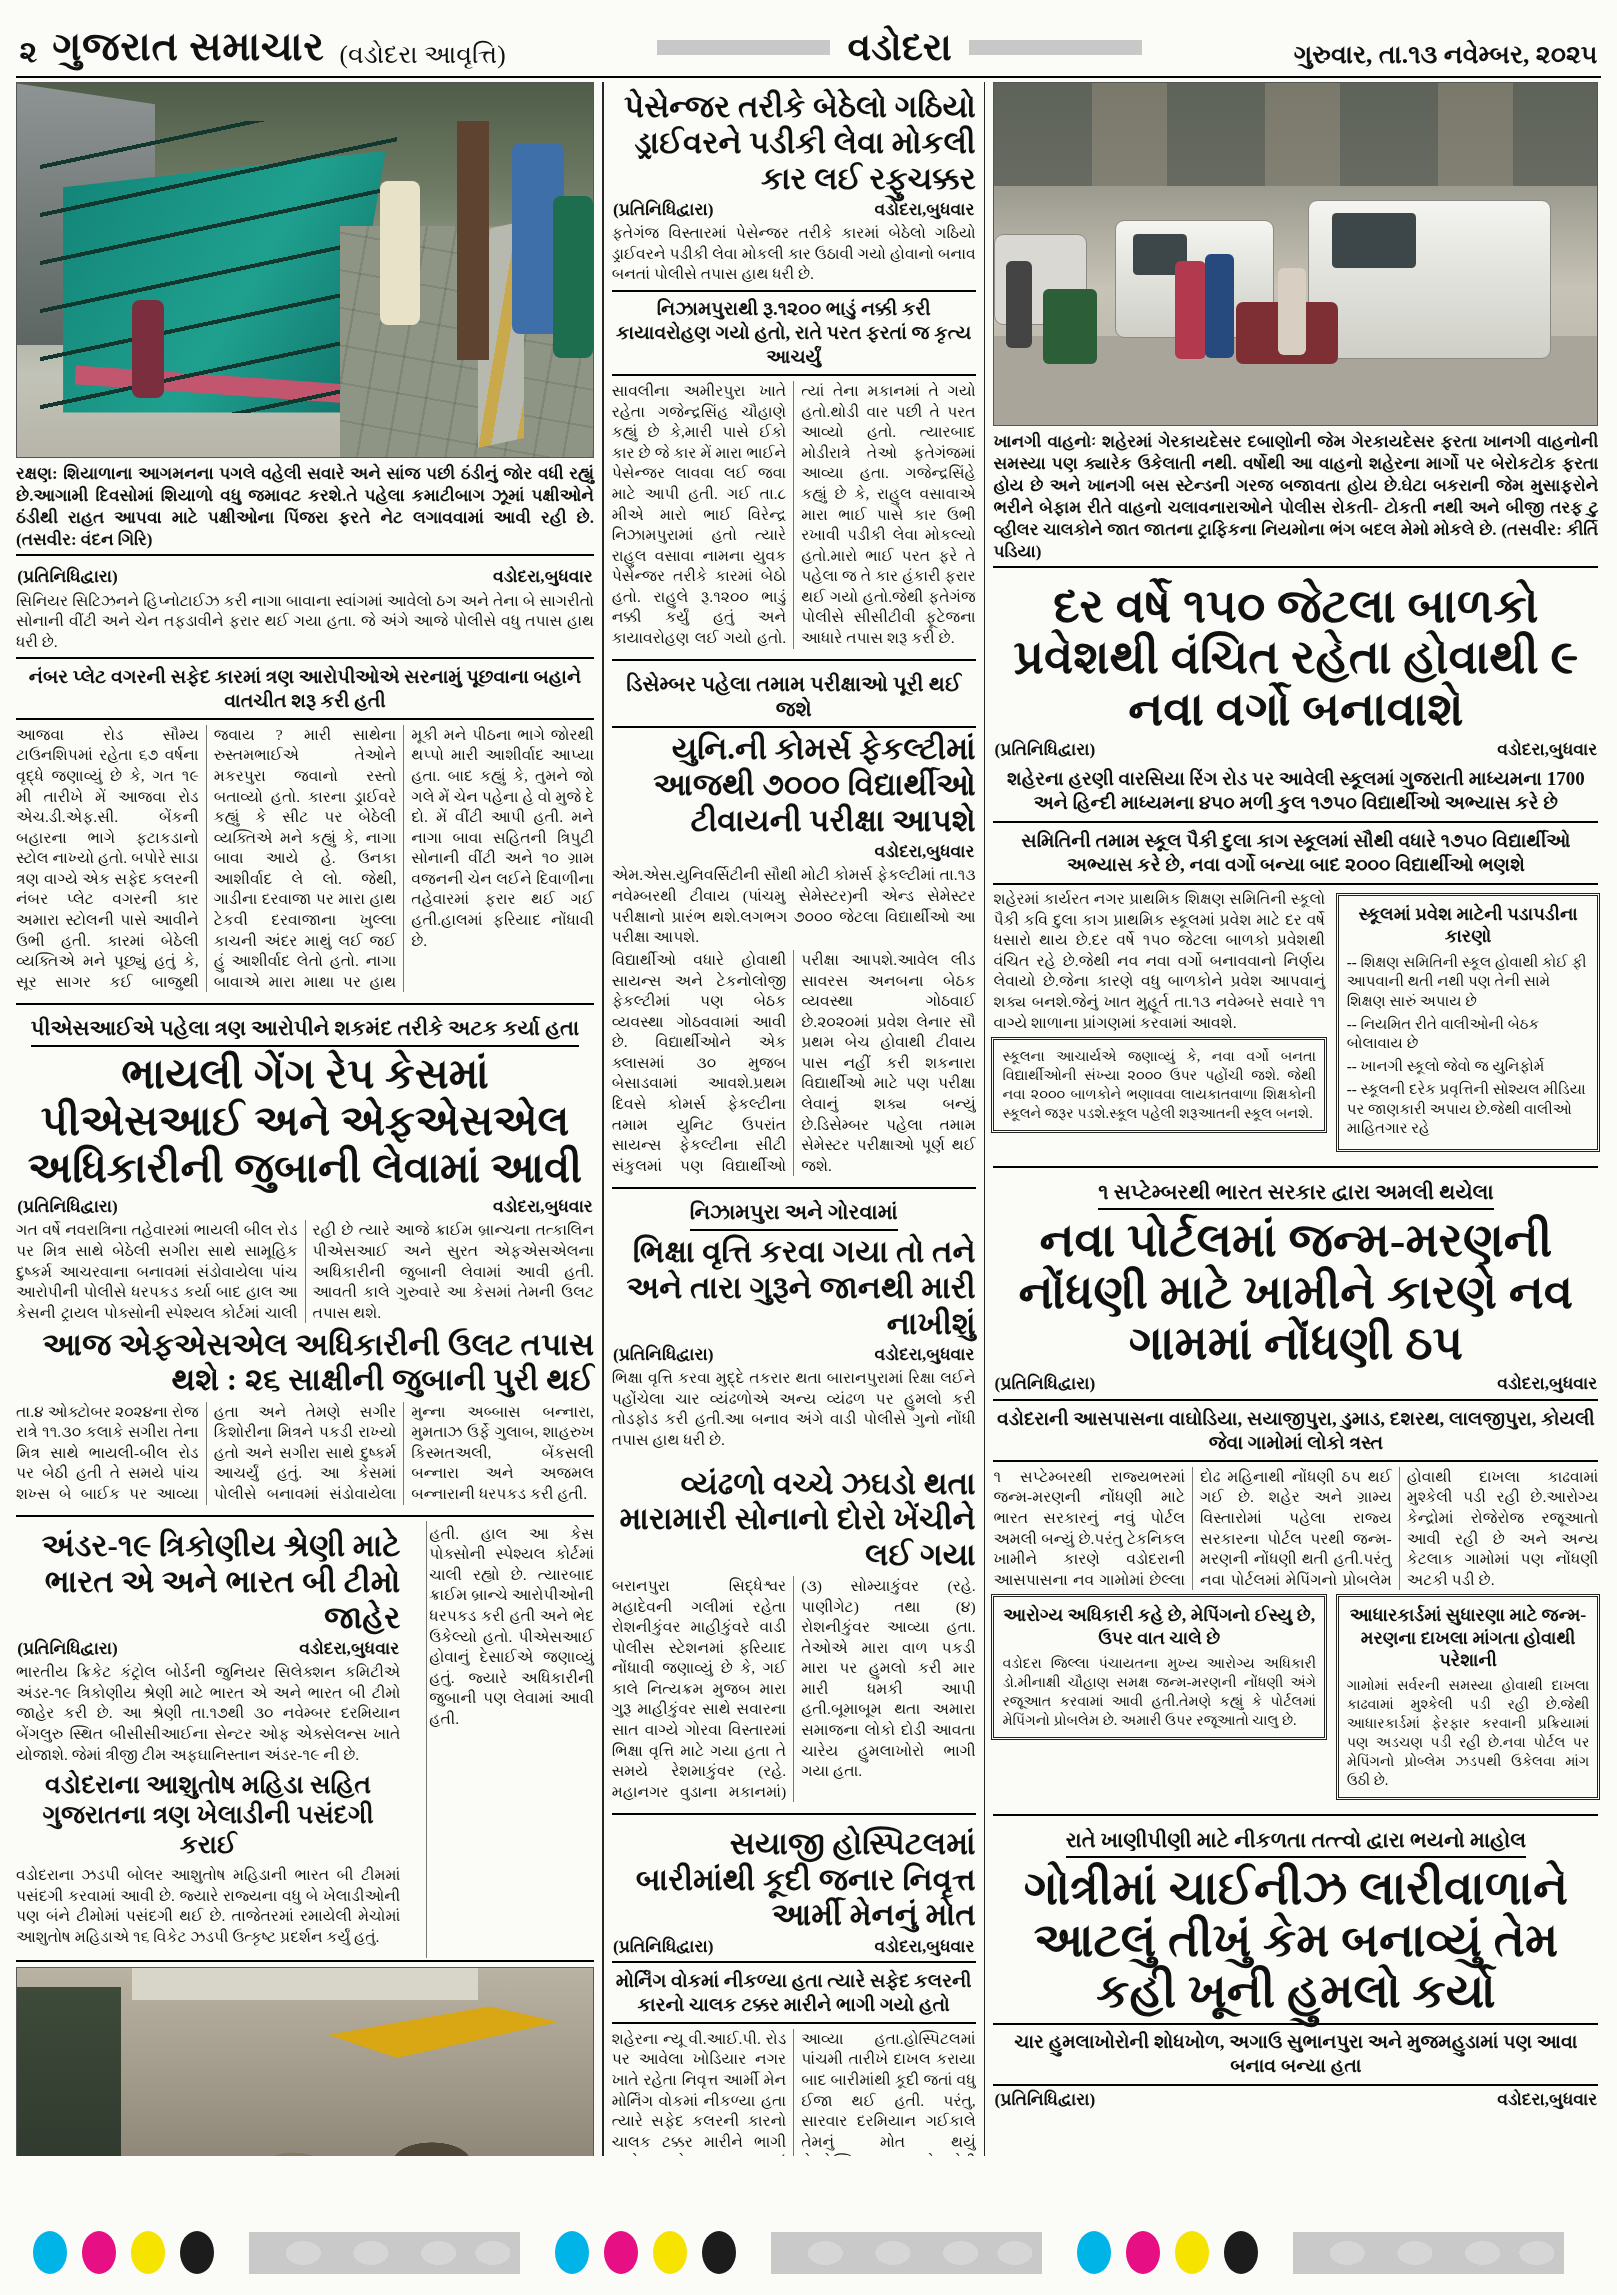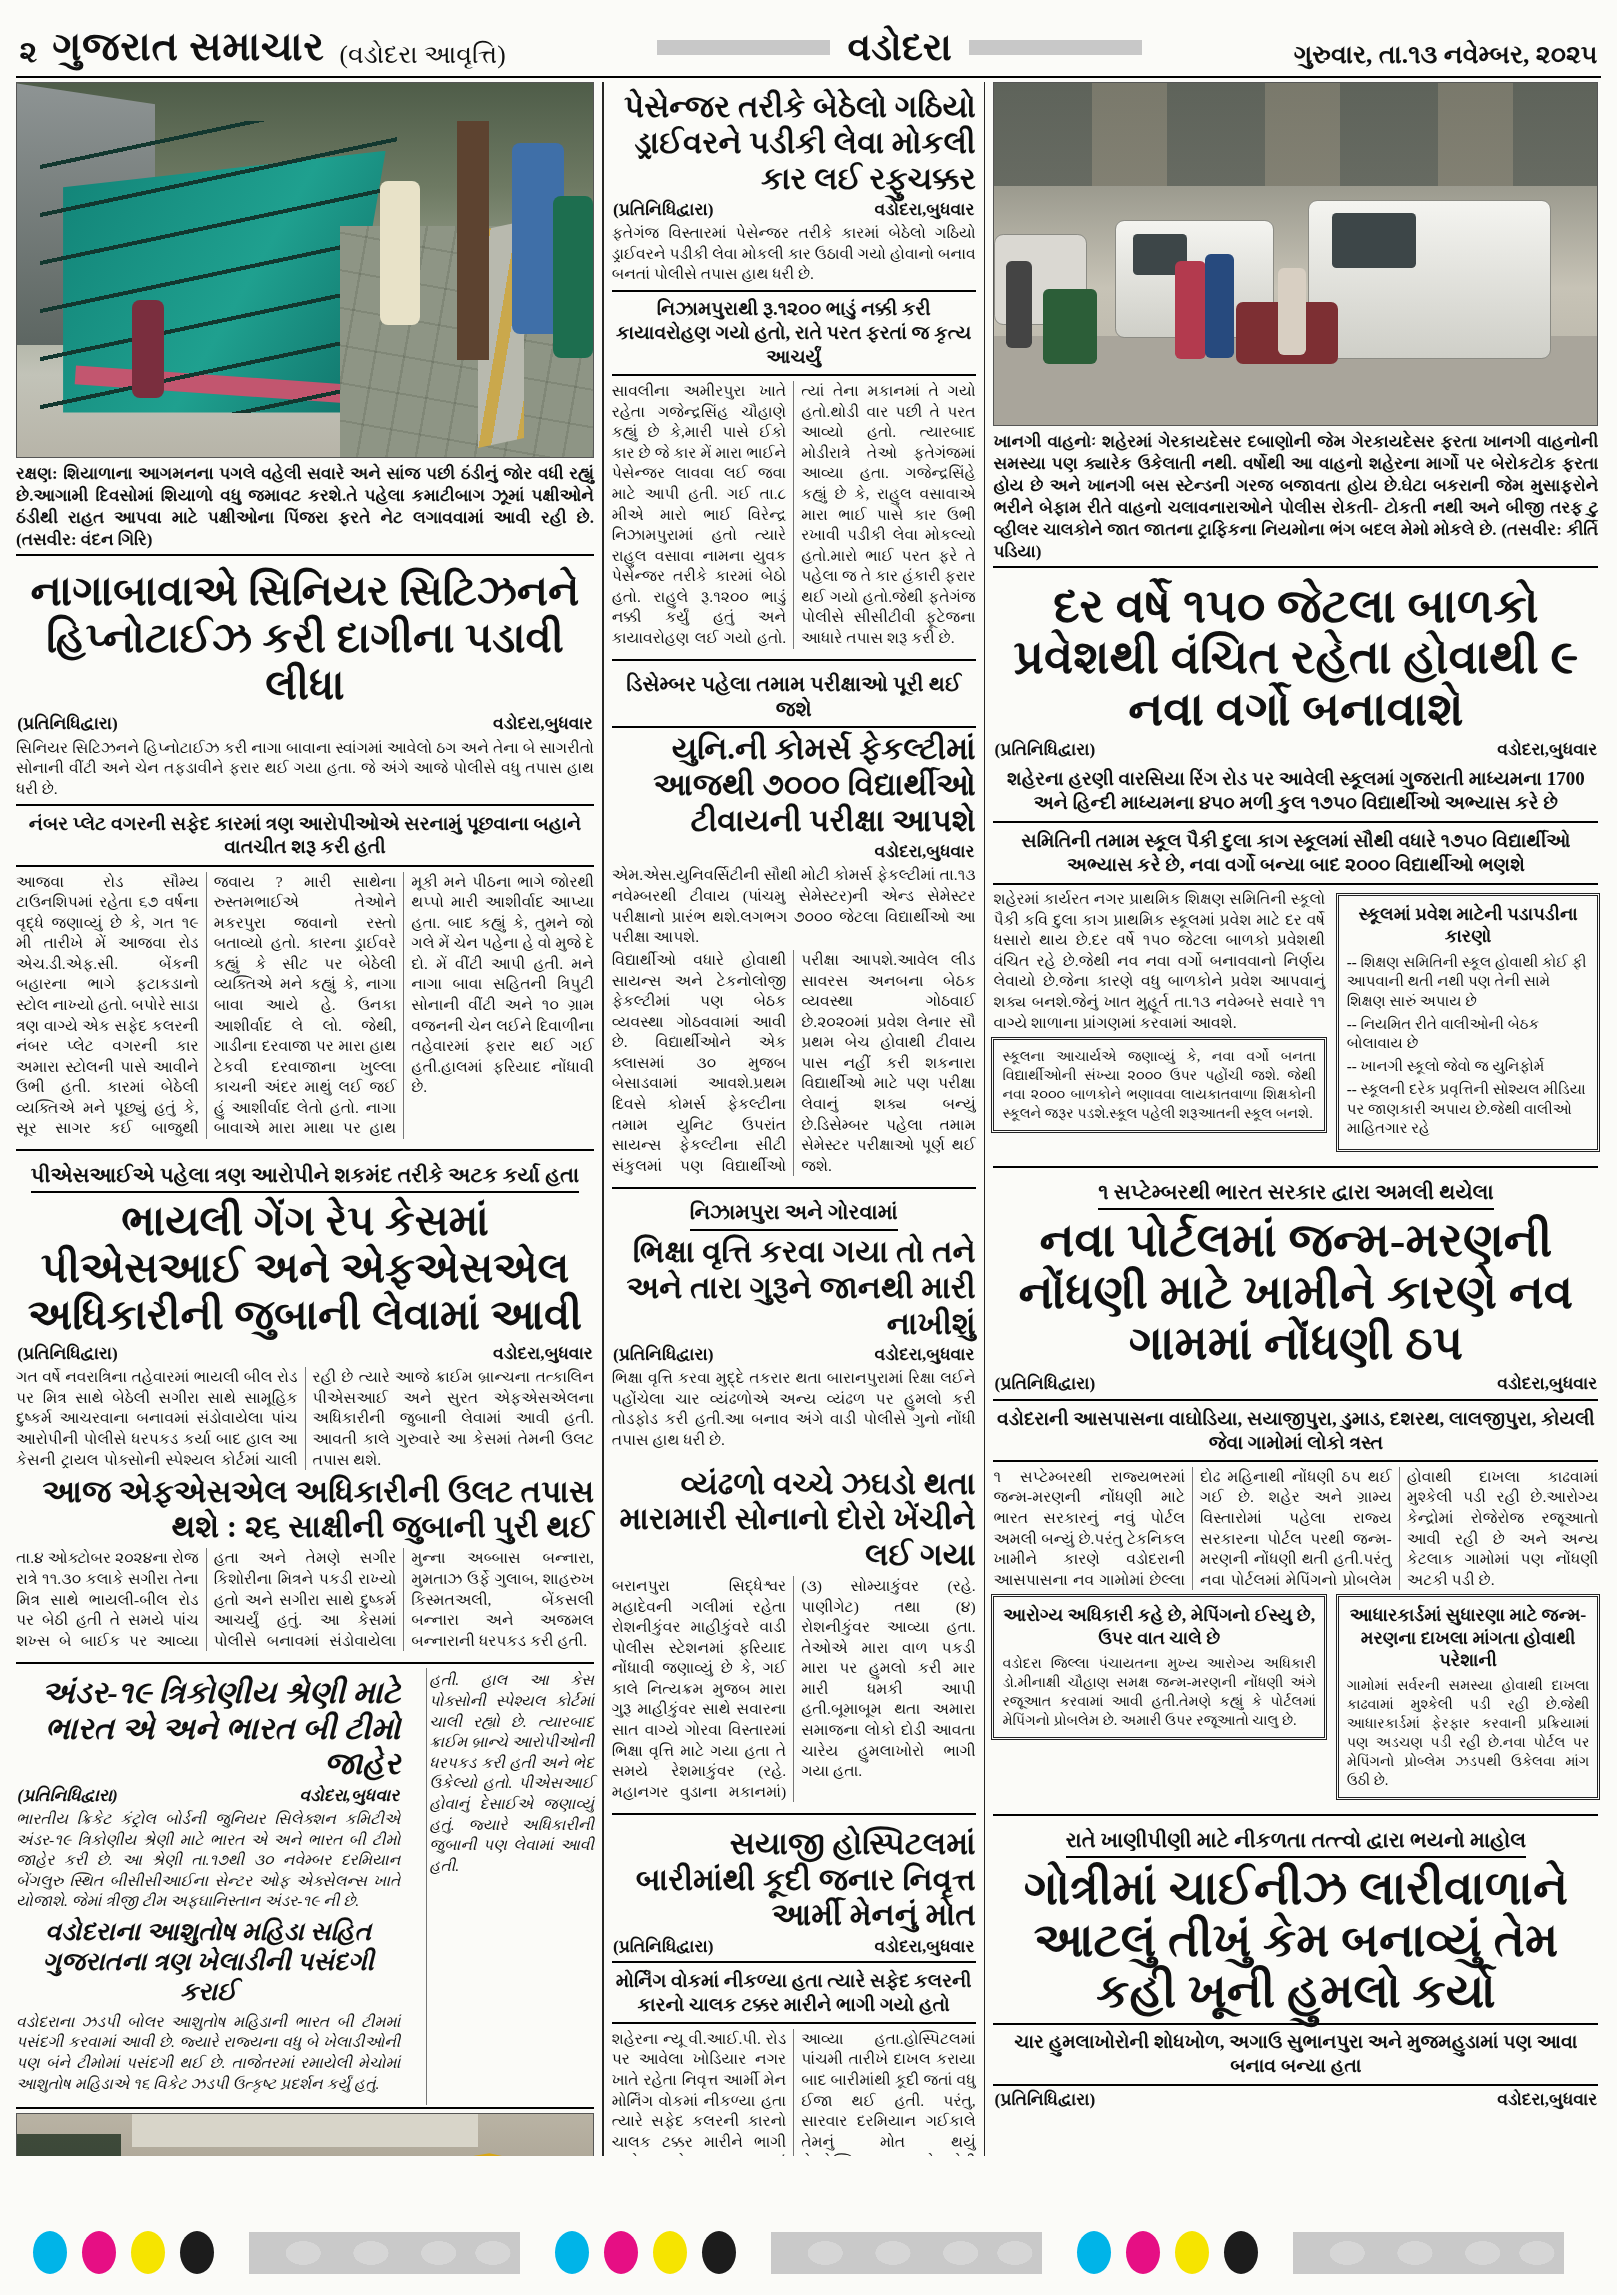--- a/index.html
+++ b/index.html
@@ -98,21 +98,21 @@
      radial-gradient(69px 35px at 35% 85%,#58503f 0 60%,transparent 61%),
      radial-gradient(58px 32px at 60% 78%,#746a55 0 60%,transparent 61%),
      radial-gradient(81px 40px at 82% 85%,#5f5746 0 60%,transparent 61%),
      radial-gradient(52px 26px at 48% 62%,#857b64 0 60%,transparent 61%),
      radial-gradient(64px 32px at 72% 60%,#4e4637 0 60%,transparent 61%);}
   .ph3 .wallL{position:absolute;left:0;top:6%;width:18%;height:70%;background:linear-gradient(180deg,#3e4a3a,#2c352b);}
   .ph3 .jcb{position:absolute;right:6%;top:12%;width:40%;height:16%;background:#d9a614;clip-path:polygon(0 55%,70% 0,100% 30%,30% 100%);}
   .ph3 .sky{position:absolute;left:20%;top:0;width:60%;height:10%;background:#d8d5c9;}
 
   
-  .split{display:flex;gap:26px;font-style:italic;}
+  .split{display:flex;gap:26px;}
   .split .mainc{width:70%;}
   .split .sidec{width:30%;border-left:0.6px solid #777;padding-left:2px;}
   .split3{display:flex;gap:12.7px;}
   .split3 .t{width:56%;}
   .split3 .b{width:44%;}
 
   
   .regrow{position:absolute;left:0;right:0;bottom:4.6px;height:55px;display:flex;align-items:center;gap:35px;padding:0 17.3px;}
   .dots{display:flex;gap:15px;}
   .dot{width:34px;height:43px;border-radius:50%;}
@@ -154,21 +154,20 @@
         <div class="trunk"></div>
         <div class="p pa"></div>
         <div class="p pb"></div>
         <div class="p pc"></div>
         <div class="p pd"></div>
       </div>
       <p class="caption">રક્ષણ: શિયાળાના આગમનના પગલે વહેલી સવારે અને સાંજ પછી ઠંડીનું જોર વધી રહ્યું છે.આગામી દિવસોમાં શિયાળો વધુ જમાવટ કરશે.તે પહેલા કમાટીબાગ ઝૂમાં પક્ષીઓને ઠંડીથી રાહત આપવા માટે પક્ષીઓના પિંજરા ફરતે નેટ લગાવવામાં આવી રહી છે.  (તસવીર: વંદન ગિરિ)</p>
       <div class="rule2"></div>
 
       <div class="art">
-        <h2 class="head-xl">નાગાબાવાએ સિનિયર સિટિઝનને હિપ્નોટાઈઝ કરી દાગીના પડાવી લીધા</h2>
         <div class="byline-row">
           <span>(પ્રતિનિધિદ્વારા)</span>
           <span>વડોદરા,બુધવાર</span>
         </div>
         <p class="lead">સિનિયર સિટિઝનને હિપ્નોટાઈઝ કરી નાગા બાવાના સ્વાંગમાં આવેલો ઠગ અને તેના બે સાગરીતો સોનાની વીંટી અને ચેન તફડાવીને ફરાર થઈ ગયા હતા. જે અંગે આજે પોલીસે વધુ તપાસ હાથ ધરી છે.</p>
         <div class="deck">નંબર પ્લેટ વગરની સફેદ કારમાં ત્રણ આરોપીઓએ સરનામું પૂછવાના બહાને વાતચીત શરૂ કરી હતી</div>
         <div class="bodytext cols3">આજવા રોડ સૌમ્ય ટાઉનશિપમાં રહેતા ૬૭ વર્ષના વૃદ્ધે જણાવ્યું છે કે, ગત ૧૯ મી તારીખે મેં આજવા રોડ એચ.ડી.એફ.સી. બેંકની બહારના ભાગે ફટાકડાનો સ્ટોલ નાખ્યો હતો. બપોરે સાડા ત્રણ વાગ્યે એક સફેદ કલરની નંબર પ્લેટ વગરની કાર અમારા સ્ટોલની પાસે આવીને ઉભી હતી. કારમાં બેઠેલી વ્યક્તિએ મને પૂછ્યું હતું કે, સૂર સાગર કઈ બાજુથી જવાય ? મારી સાથેના રુસ્તમભાઈએ તેઓને મકરપુરા જવાનો રસ્તો બતાવ્યો હતો. કારના ડ્રાઈવરે કહ્યું કે સીટ પર બેઠેલી વ્યક્તિએ મને કહ્યું કે, નાગા બાવા આયે હે. ઉનકા આશીર્વાદ લે લો. જેથી, ગાડીના દરવાજા પર મારા હાથ ટેકવી દરવાજાના ખુલ્લા કાચની અંદર માથું લઈ જઈ હું આશીર્વાદ લેતો હતો. નાગા બાવાએ મારા માથા પર હાથ મૂકી મને પીઠના ભાગે જોરથી થપ્પો મારી આશીર્વાદ આપ્યા હતા. બાદ કહ્યું કે, તુમને જો ગલે મેં ચેન પહેના હે વો મુજે દે દો. મેં વીંટી આપી હતી. મને નાગા બાવા સહિતની ત્રિપુટી સોનાની વીંટી અને ૧૦ ગ્રામ વજનની ચેન લઈને દિવાળીના તહેવારમાં ફરાર થઈ ગઈ હતી.હાલમાં ફરિયાદ નોંધાવી છે.</div>
       </div>
       <div class="rule2"></div>
 

